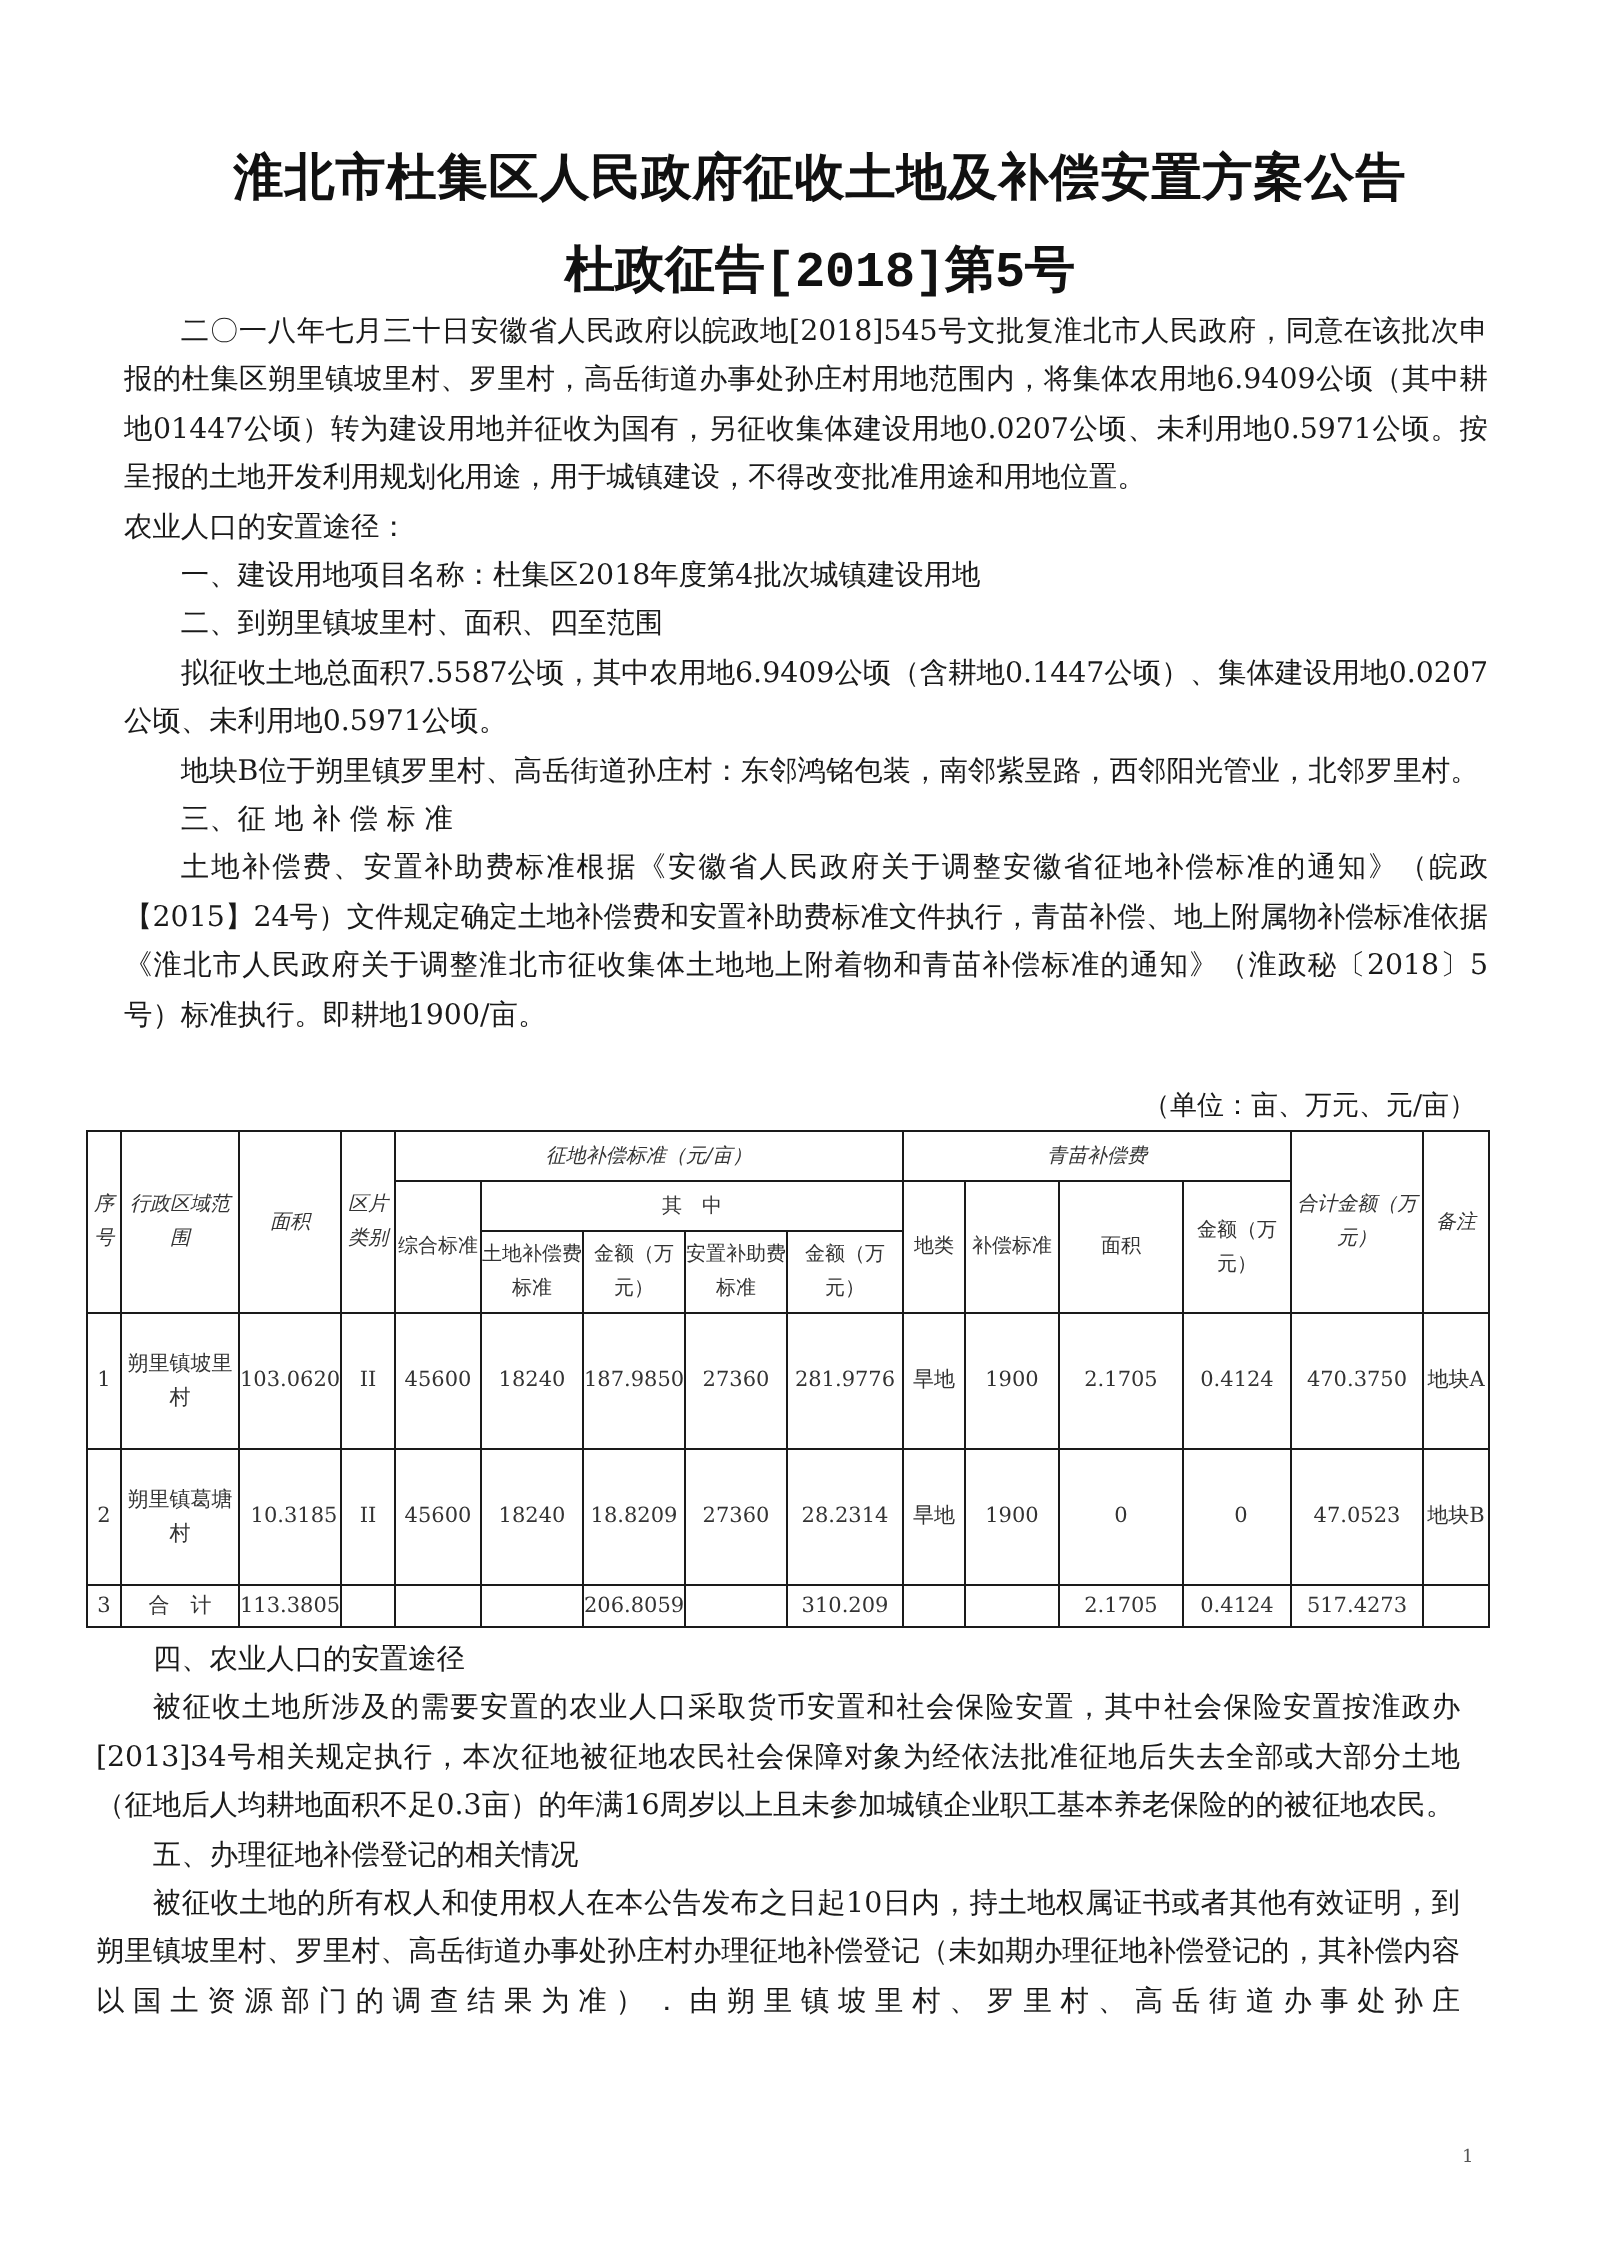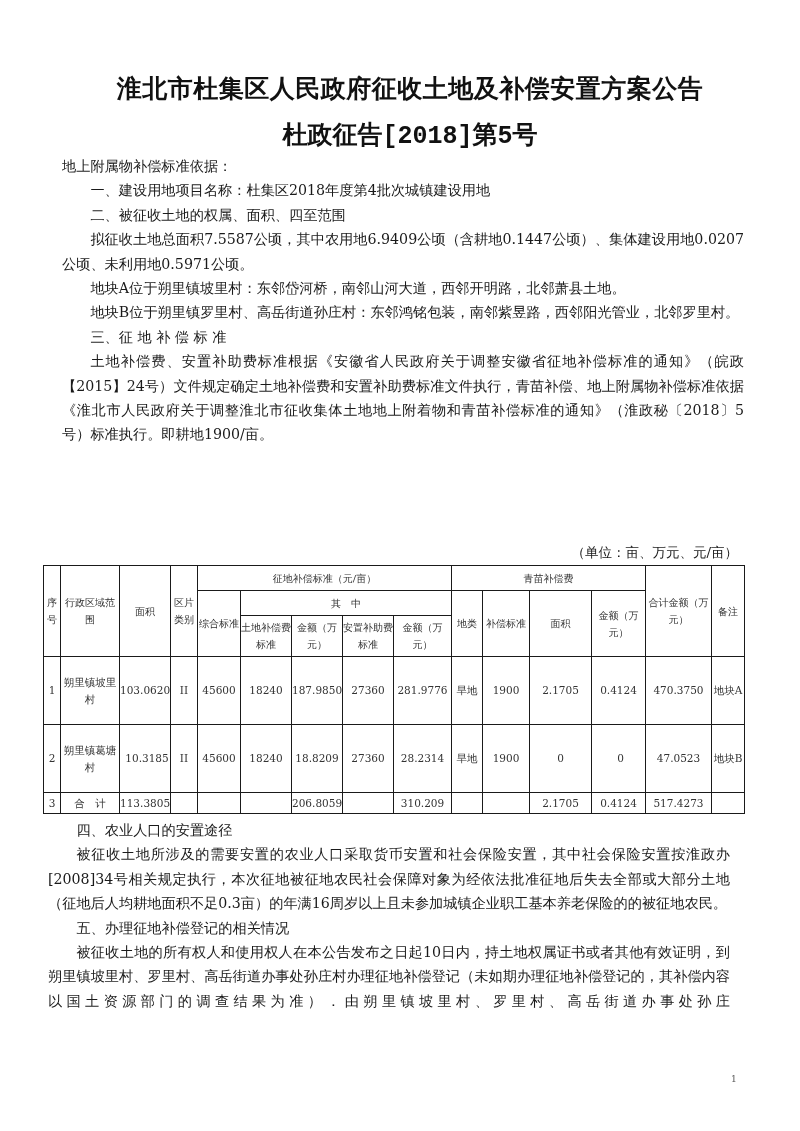--- a/index.html
+++ b/index.html
@@ -10,43 +10,43 @@
   .t1 { top: 72px; font-size: 25px; letter-spacing: 0.5px; }
   .t2 { top: 118px; font-size: 25px; }
   .body-text { position: absolute; left: 62px; width: 682px; font-size: 14.2px; line-height: 24.4px; top: 154px; }
   .body-text p { margin: 0; text-indent: 2em; text-align: justify; text-align-last: left; }
   .body-text p.noind { text-indent: 0; }
   .caption { position: absolute; top: 544px; left: 64px; width: 680px; font-size: 13.5px; height: 20px; }
   .caption .unit { position: absolute; right: 6px; top: 0; }
   table.comp { position: absolute; left: 43px; top: 565px; border-collapse: collapse; width: 701px; table-layout: fixed;
                font-size: 10px; color: #333; }
   table.comp td { border: 1.5px solid #1a1a1a; text-align: center; vertical-align: middle; padding: 0; line-height: 17px; }
-  table.comp .hrow1 td { height: 24px; }
+  table.comp .hrow1 td { height: 24px; font-style: italic; }
   table.comp .hrow2 td { height: 24px; }
   table.comp .hrow3 td { height: 40px; margin-left: 11px; }
   table.comp .drow td { height: 67px; font-size: 10.5px; }
   table.comp .trow td { height: 20px; font-size: 10.5px; }
   .left { text-align: center; padding-left: 4px !important; }
   .body2 { position: absolute; left: 48px; width: 682px; font-size: 14.2px; line-height: 24.4px; top: 818px; }
   .body2 p { margin: 0; text-indent: 2em; text-align: justify; }
   .body2 p.last { text-align: justify; text-align-last: justify; }
   .pagenum { position: absolute; left: 731px; top: 1074px; font-size: 9px; color: #555; }
 </style>
 </head>
 <body>
 
 <div class="title t1">淮北市杜集区人民政府征收土地及补偿安置方案公告</div>
 <div class="title t2">杜政征告[2018]第5号</div>
 
 <div class="body-text">
-  <p class="noind">地上附属物补偿标准依据：</p>
+  <p>二〇一八年七月三十日安徽省人民政府以皖政地[2018]545号文批复淮北市人民政府，同意在该批次申报的杜集区朔里镇坡里村、罗里村，高岳街道办事处孙庄村用地范围内，将集体农用地6.9409公顷（其中耕地01447公顷）转为建设用地并征收为国有，另征收集体建设用地0.0207公顷、未利用地0.5971公顷。按呈报的土地开发利用规划化用途，用于城镇建设，不得改变批准用途和用地位置。</p>
+  <p class="noind">农业人口的安置途径：</p>
   <p>一、建设用地项目名称：杜集区2018年度第4批次城镇建设用地</p>
-  <p>二、被征收土地的权属、面积、四至范围</p>
+  <p>二、到朔里镇坡里村、面积、四至范围</p>
   <p>拟征收土地总面积7.5587公顷，其中农用地6.9409公顷（含耕地0.1447公顷）、集体建设用地0.0207公顷、未利用地0.5971公顷。</p>
-  <p>地块A位于朔里镇坡里村：东邻岱河桥，南邻山河大道，西邻开明路，北邻萧县土地。</p>
   <p>地块B位于朔里镇罗里村、高岳街道孙庄村：东邻鸿铭包装，南邻紫昱路，西邻阳光管业，北邻罗里村。</p>
   <p>三、征 地 补 偿 标 准</p>
   <p>土地补偿费、安置补助费标准根据《安徽省人民政府关于调整安徽省征地补偿标准的通知》（皖政【2015】24号）文件规定确定土地补偿费和安置补助费标准文件执行，青苗补偿、地上附属物补偿标准依据《淮北市人民政府关于调整淮北市征收集体土地地上附着物和青苗补偿标准的通知》（淮政秘〔2018〕5号）标准执行。即耕地1900/亩。</p>
 </div>
 
 <div class="caption">
   <span class="unit">（单位：亩、万元、元/亩）</span>
 </div>
 
 <table class="comp">
@@ -141,18 +141,18 @@
     <td>2.1705</td>
     <td>0.4124</td>
     <td>517.4273</td>
     <td></td>
   </tr>
 </tbody>
   </table>
 
 <div class="body2">
   <p>四、农业人口的安置途径</p>
-  <p>被征收土地所涉及的需要安置的农业人口采取货币安置和社会保险安置，其中社会保险安置按淮政办[2008]34号相关规定执行，本次征地被征地农民社会保障对象为经依法批准征地后失去全部或大部分土地（征地后人均耕地面积不足0.3亩）的年满16周岁以上且未参加城镇企业职工基本养老保险的的被征地农民。</p>
+  <p>被征收土地所涉及的需要安置的农业人口采取货币安置和社会保险安置，其中社会保险安置按淮政办[2013]34号相关规定执行，本次征地被征地农民社会保障对象为经依法批准征地后失去全部或大部分土地（征地后人均耕地面积不足0.3亩）的年满16周岁以上且未参加城镇企业职工基本养老保险的的被征地农民。</p>
   <p>五、办理征地补偿登记的相关情况</p>
   <p class="last">被征收土地的所有权人和使用权人在本公告发布之日起10日内，持土地权属证书或者其他有效证明，到朔里镇坡里村、罗里村、高岳街道办事处孙庄村办理征地补偿登记（未如期办理征地补偿登记的，其补偿内容以国土资源部门的调查结果为准）．由朔里镇坡里村、罗里村、高岳街道办事处孙庄</p>
 </div>
 
 <div class="pagenum">1</div>
 
 </body></html>

